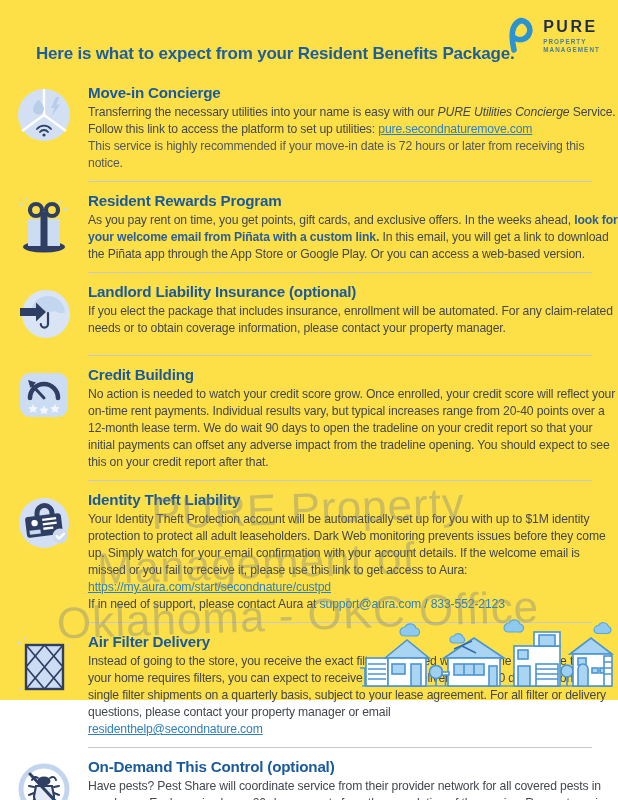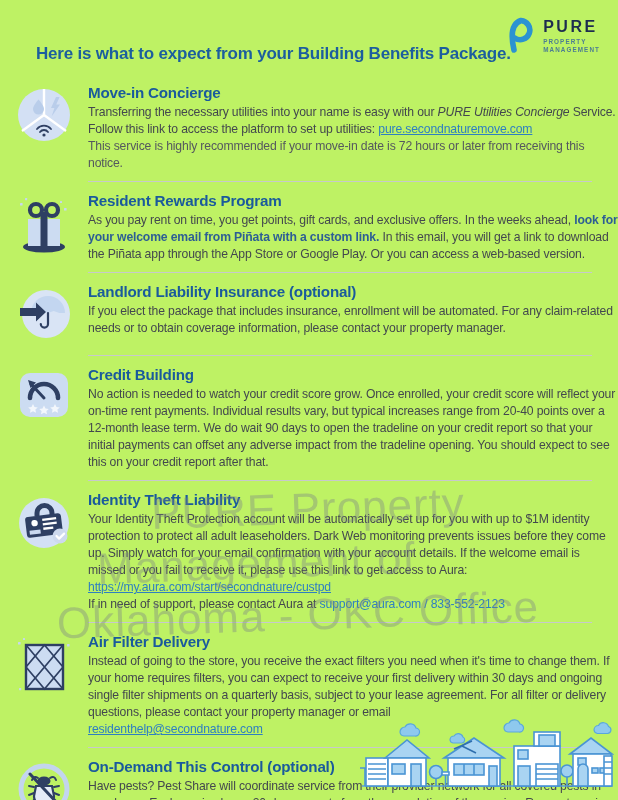--- a/index.html
+++ b/index.html
@@ -2,21 +2,21 @@
 <html><head>
 <meta charset="utf-8">
 <style>
   * { box-sizing: border-box; margin: 0; padding: 0; }
   html,body { width:618px; height:800px; }
   body {
     font-family: "Liberation Sans", sans-serif;
     background:#ffffff;
     overflow:hidden;
   }
-  .page { position:relative; width:618px; height:800px; background:#bef264; }
+  .page { position:relative; width:618px; height:700px; background:#fde047; }
 
   
   .logo { position:absolute; top:13px; right:18px; display:flex; align-items:flex-start; gap:5px; }
   .logo-text { display:flex; flex-direction:column; padding-top:6px; }
   .logo-name { font-size:16px; font-weight:bold; color:#1d2c4f; letter-spacing:2.5px; line-height:16px;}
   .logo-sub { font-size:6.3px; color:#4c7d93; letter-spacing:1.1px; line-height:8px; margin-top:3px; font-weight:bold;}
 
   h1.heading {
     position:absolute; top:44px; left:36px;
     font-size:17px; color:#1c5e9e; letter-spacing:-0.2px;
@@ -58,21 +58,21 @@
         <path d="M10 37 C 7 24 7 11 17 7.5 a 9.6 9.6 0 1 1 -6.2 17.5" fill="none" stroke="#2b93d1" stroke-width="5.6" stroke-linecap="round"></path>
       </svg>
     </span>
     <span class="logo-text">
       <span class="logo-name">PURE</span>
       <span class="logo-sub">PROPERTY</span>
       <span class="logo-sub" style="margin-top:0;">MANAGEMENT</span>
     </span>
   </div>
 
-  <h1 class="heading">Here is what to expect from your Building Benefits Package.</h1>
+  <h1 class="heading">Here is what to expect from your Resident Benefits Package.</h1>
 
   <div class="content">
 
     <div class="section">
       <div class="icon-col">
         <span>
           <svg width="56" height="56" viewBox="0 0 56 56">
             <circle cx="28" cy="28" r="26" fill="#d3e0f4"></circle>
             <path d="M28 28 L28 2 M28 28 L6 44 M28 28 L50 44" stroke="#ffffff" stroke-width="2.4" fill="none"></path>
             <path d="M17 22 a5.5 5.5 0 0 0 11 0 c0 -3.6 -5.5 -9.5 -5.5 -9.5 s-5.5 5.9 -5.5 9.5 z" fill="#b9cdea"></path>

